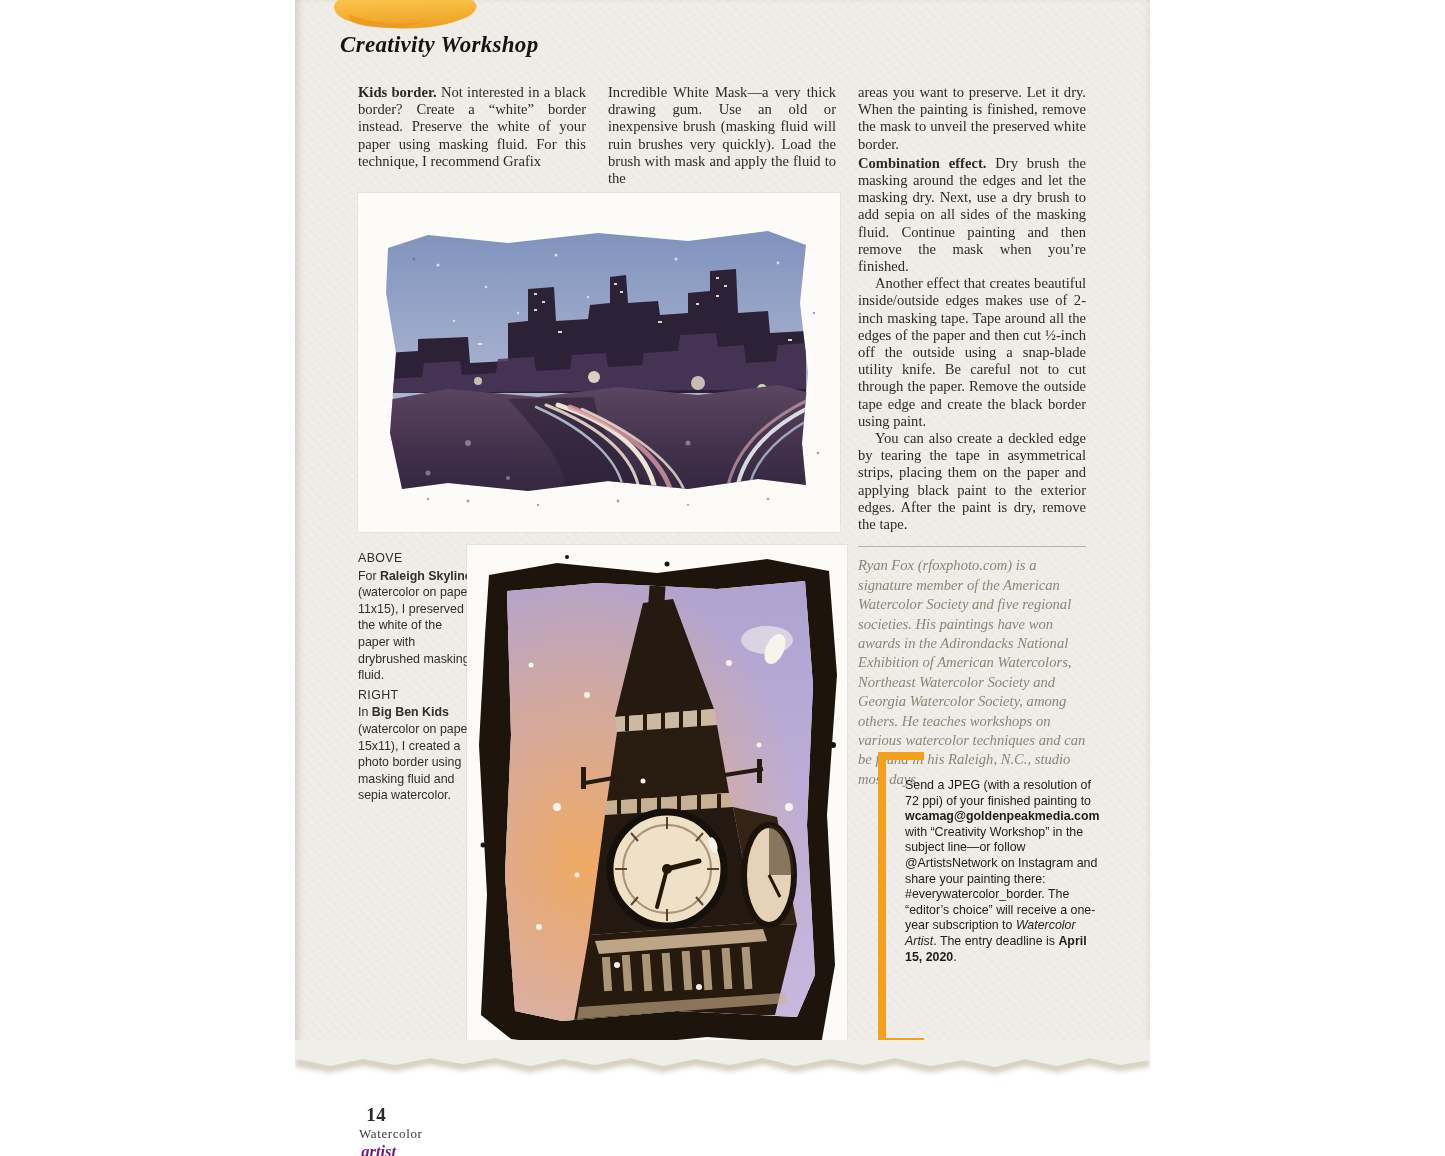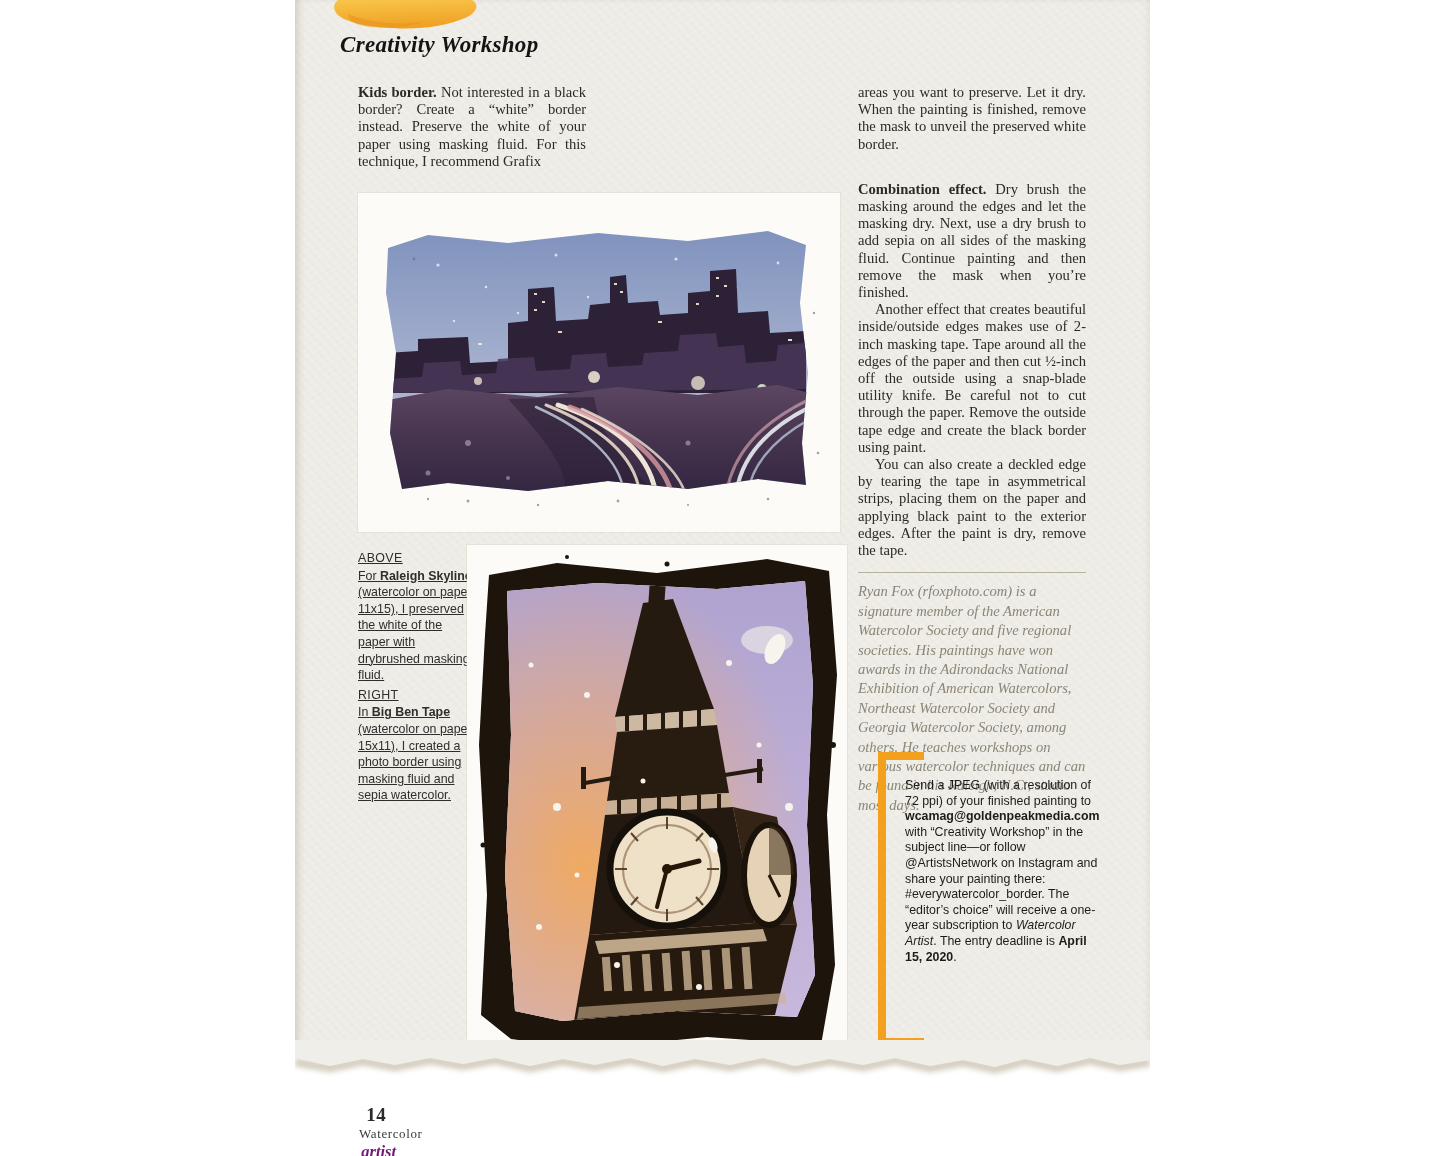--- a/index.html
+++ b/index.html
@@ -21,34 +21,34 @@
     position:absolute; left:45px; top:32px;
     font-family:"Liberation Serif", serif; font-weight:bold; font-style:italic;
     font-size:23px; letter-spacing:0.3px; color:#141414;text-align:center;
   }
 
   .bodycol { position:absolute; top:84px; width:228px; font-size:14.6px; line-height:17.2px; color:#2d2a26; text-align:justify; }
   .col1 { left:63px; }
   .col2 { left:313px; }
   .col3 { left:563px; }
   .lead-bold { font-weight:bold; }
-  .bodycol p.gap-after { margin-bottom:28px; }
+  .bodycol p.gap-after { margin-bottom:2px; }
   .bodycol p.indent { text-indent:17px; }
 
   .bio-rule { border:none; border-top:1.5px solid #b7b1a2; margin-top:13px; }
   .bio {
     margin-top:9px; font-style:italic; color:#8b8577;
     font-size:14.6px; line-height:19.4px; text-align:left;
   }
 
   .art1 { position:absolute; left:63px; top:193px; width:482px; height:339px; background:#fcfbf7; box-shadow:0 0 0 1px rgba(200,195,180,0.25); }
   .art2 { position:absolute; left:172px; top:545px; width:380px; height:517px; background:#fcfbf7; box-shadow:0 0 0 1px rgba(200,195,180,0.25); }
   .art1 svg, .art2 svg { display:block; width:100%; height:100%; }
 
-  .captions { position:absolute; left:63px; top:550px; width:118px; font-family:"Liberation Sans", sans-serif; font-size:12.4px; line-height:16.6px; color:#2f2e2c;text-decoration:underline; }
+  .captions { position:absolute; left:63px; top:550px; width:118px; font-family:"Liberation Sans", sans-serif; font-size:12.4px; line-height:16.6px; color:#2f2e2c; }
   .cap-label { margin-bottom:1px; letter-spacing:0.4px; }
   .cap-group + .cap-group { margin-top:3px; }
   .cap-title { font-weight:bold; }
 
   .try-box { position:absolute; left:583px; top:752px; width:240px; }
   .bracket { position:absolute; left:0; top:0; width:46px; height:294px; }
   .bracket .vbar { position:absolute; left:0; top:0; width:8px; height:294px; background:#f3a01f; }
   .bracket .harm-top { position:absolute; left:0; top:0; width:46px; height:8px; background:#f3a01f; }
   .bracket .harm-bot { position:absolute; left:0; bottom:0; width:46px; height:8px; background:#f3a01f; }
   .try-content { position:absolute; left:27px; top:16px; width:200px; }
@@ -92,20 +92,23 @@
     <path d="M8,0 C30,-3 122,-3 142,0 C150,4 147,13 135,18 C116,26 90,30 62,28 C38,27 14,22 7,14 C3,9 3,4 8,0 Z" fill="url(#spl)"></path>
     <path d="M18,14 C40,23 72,26 94,21 C84,27 50,30 30,25 C22,23 18,18 18,14 Z" fill="#e5941c" opacity="0.55"></path>
   </svg>
 
   <div class="page-title">Creativity Workshop</div>
 
   <div class="bodycol col1">
     <p><span class="lead-bold">Kids border.</span><span> Not interested in a black border? Create a “white” border instead. Preserve the white of your paper using masking fluid. For this technique, I recommend Grafix</span></p>
   </div>
 
+  <div class="bodycol col2">
+    <p>Incredible White Mask—a very thick drawing gum. Use an old or inexpensive brush (masking fluid will ruin brushes very quickly). Load the brush with mask and apply the fluid to the</p>
+  </div>
 
   <div class="bodycol col3">
     <p class="gap-after">areas you want to preserve. Let it dry. When the painting is finished, remove the mask to unveil the preserved white border.</p>
     <p><span class="lead-bold">Combination effect.</span><span> Dry brush the masking around the edges and let the masking dry. Next, use a dry brush to add sepia on all sides of the masking fluid. Continue painting and then remove the mask when you’re finished.</span></p>
     <p class="indent">Another effect that creates beautiful inside/outside edges makes use of 2-inch masking tape. Tape around all the edges of the paper and then cut ½-inch off the outside using a snap-blade utility knife. Be careful not to cut through the paper. Remove the outside tape edge and create the black border using paint.</p>
     <p class="indent">You can also create a deckled edge by tearing the tape in asymmetrical strips, placing them on the paper and applying black paint to the exterior edges. After the paint is dry, remove the tape.</p>
     <hr class="bio-rule">
     <p class="bio">Ryan Fox (rfoxphoto.com) is a signature member of the American Watercolor Society and five regional societies. His paintings have won awards in the Adirondacks National Exhibition of American Watercolors, Northeast Watercolor Society and Georgia Watercolor Society, among others. He teaches workshops on various watercolor techniques and can be found in his Raleigh, N.C., studio most days.</p>
   </div>
 
@@ -199,21 +202,21 @@
     </svg>
   </div>
 
   <div class="captions">
     <div class="cap-group">
       <div class="cap-label">ABOVE</div>
       <div><span>For </span><span class="cap-title">Raleigh Skyline</span><span> (watercolor on paper, 11x15), I preserved the white of the paper with drybrushed masking fluid.</span></div>
     </div>
     <div class="cap-group">
       <div class="cap-label">RIGHT</div>
-      <div><span>In </span><span class="cap-title">Big Ben Tape</span><span> (watercolor on paper, 15x11), I created a photo border using masking fluid and sepia watercolor.</span></div>
+      <div><span>In </span><span class="cap-title">Big Ben Kids</span><span> (watercolor on paper, 15x11), I created a photo border using masking fluid and sepia watercolor.</span></div>
     </div>
   </div>
 
   <div class="art2">
     <svg viewBox="0 0 380 517">
       <defs>
         <linearGradient id="sky2" x1="0" y1="0" x2="0" y2="1">
           <stop offset="0" stop-color="#aea1cf"></stop>
           <stop offset="0.5" stop-color="#bcaed8"></stop>
           <stop offset="1" stop-color="#c9badd"></stop>

